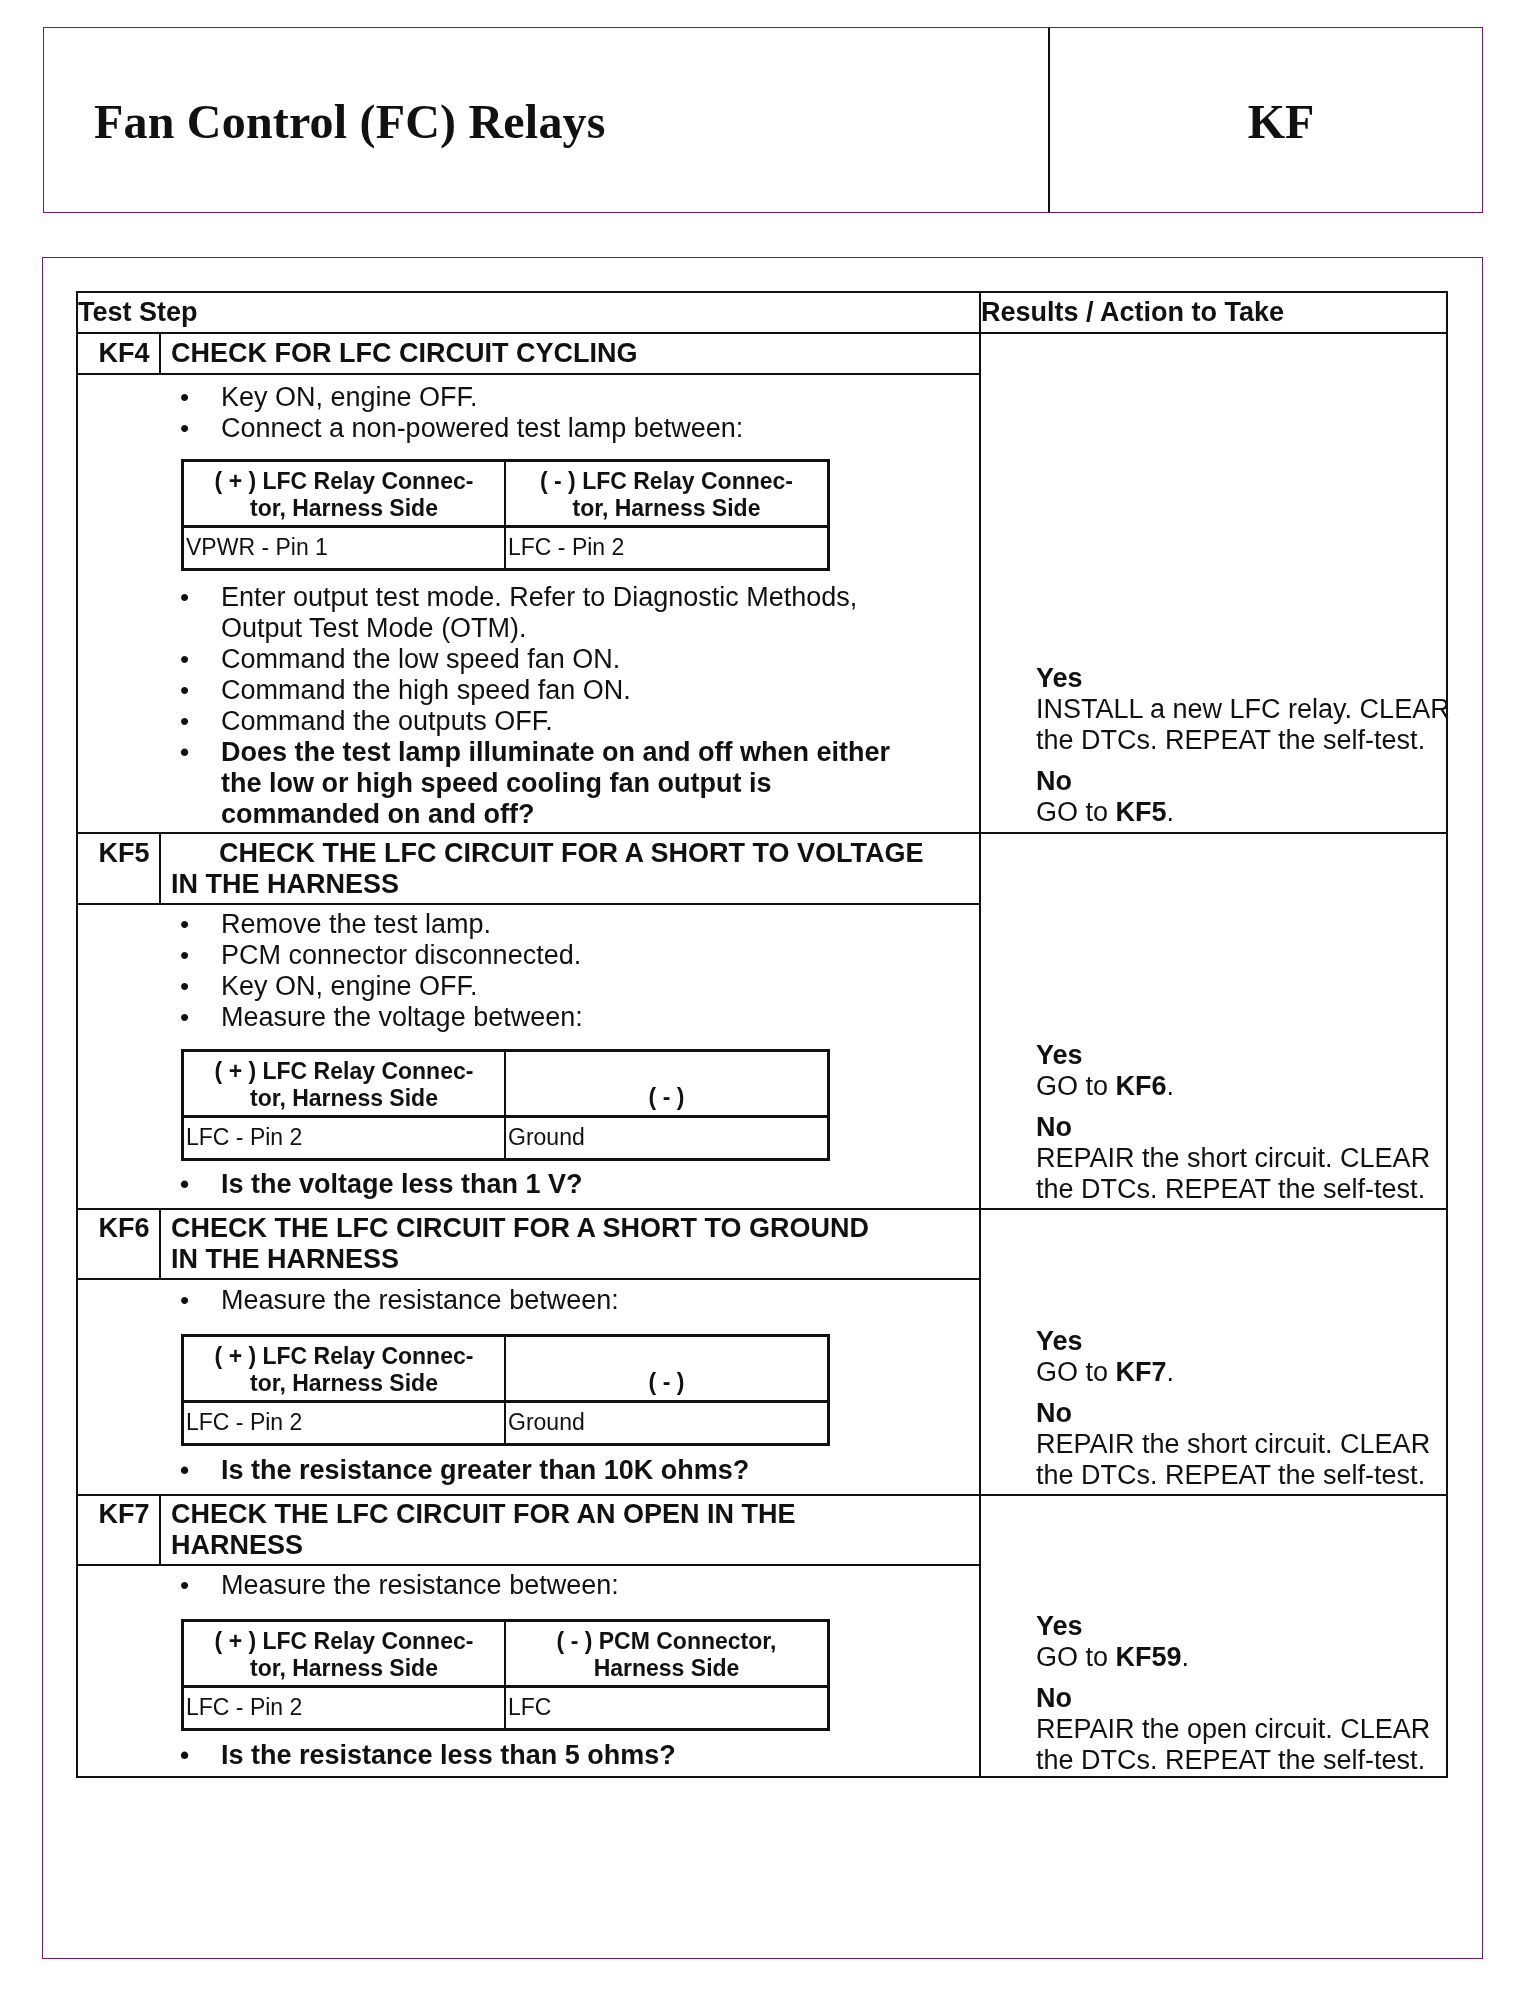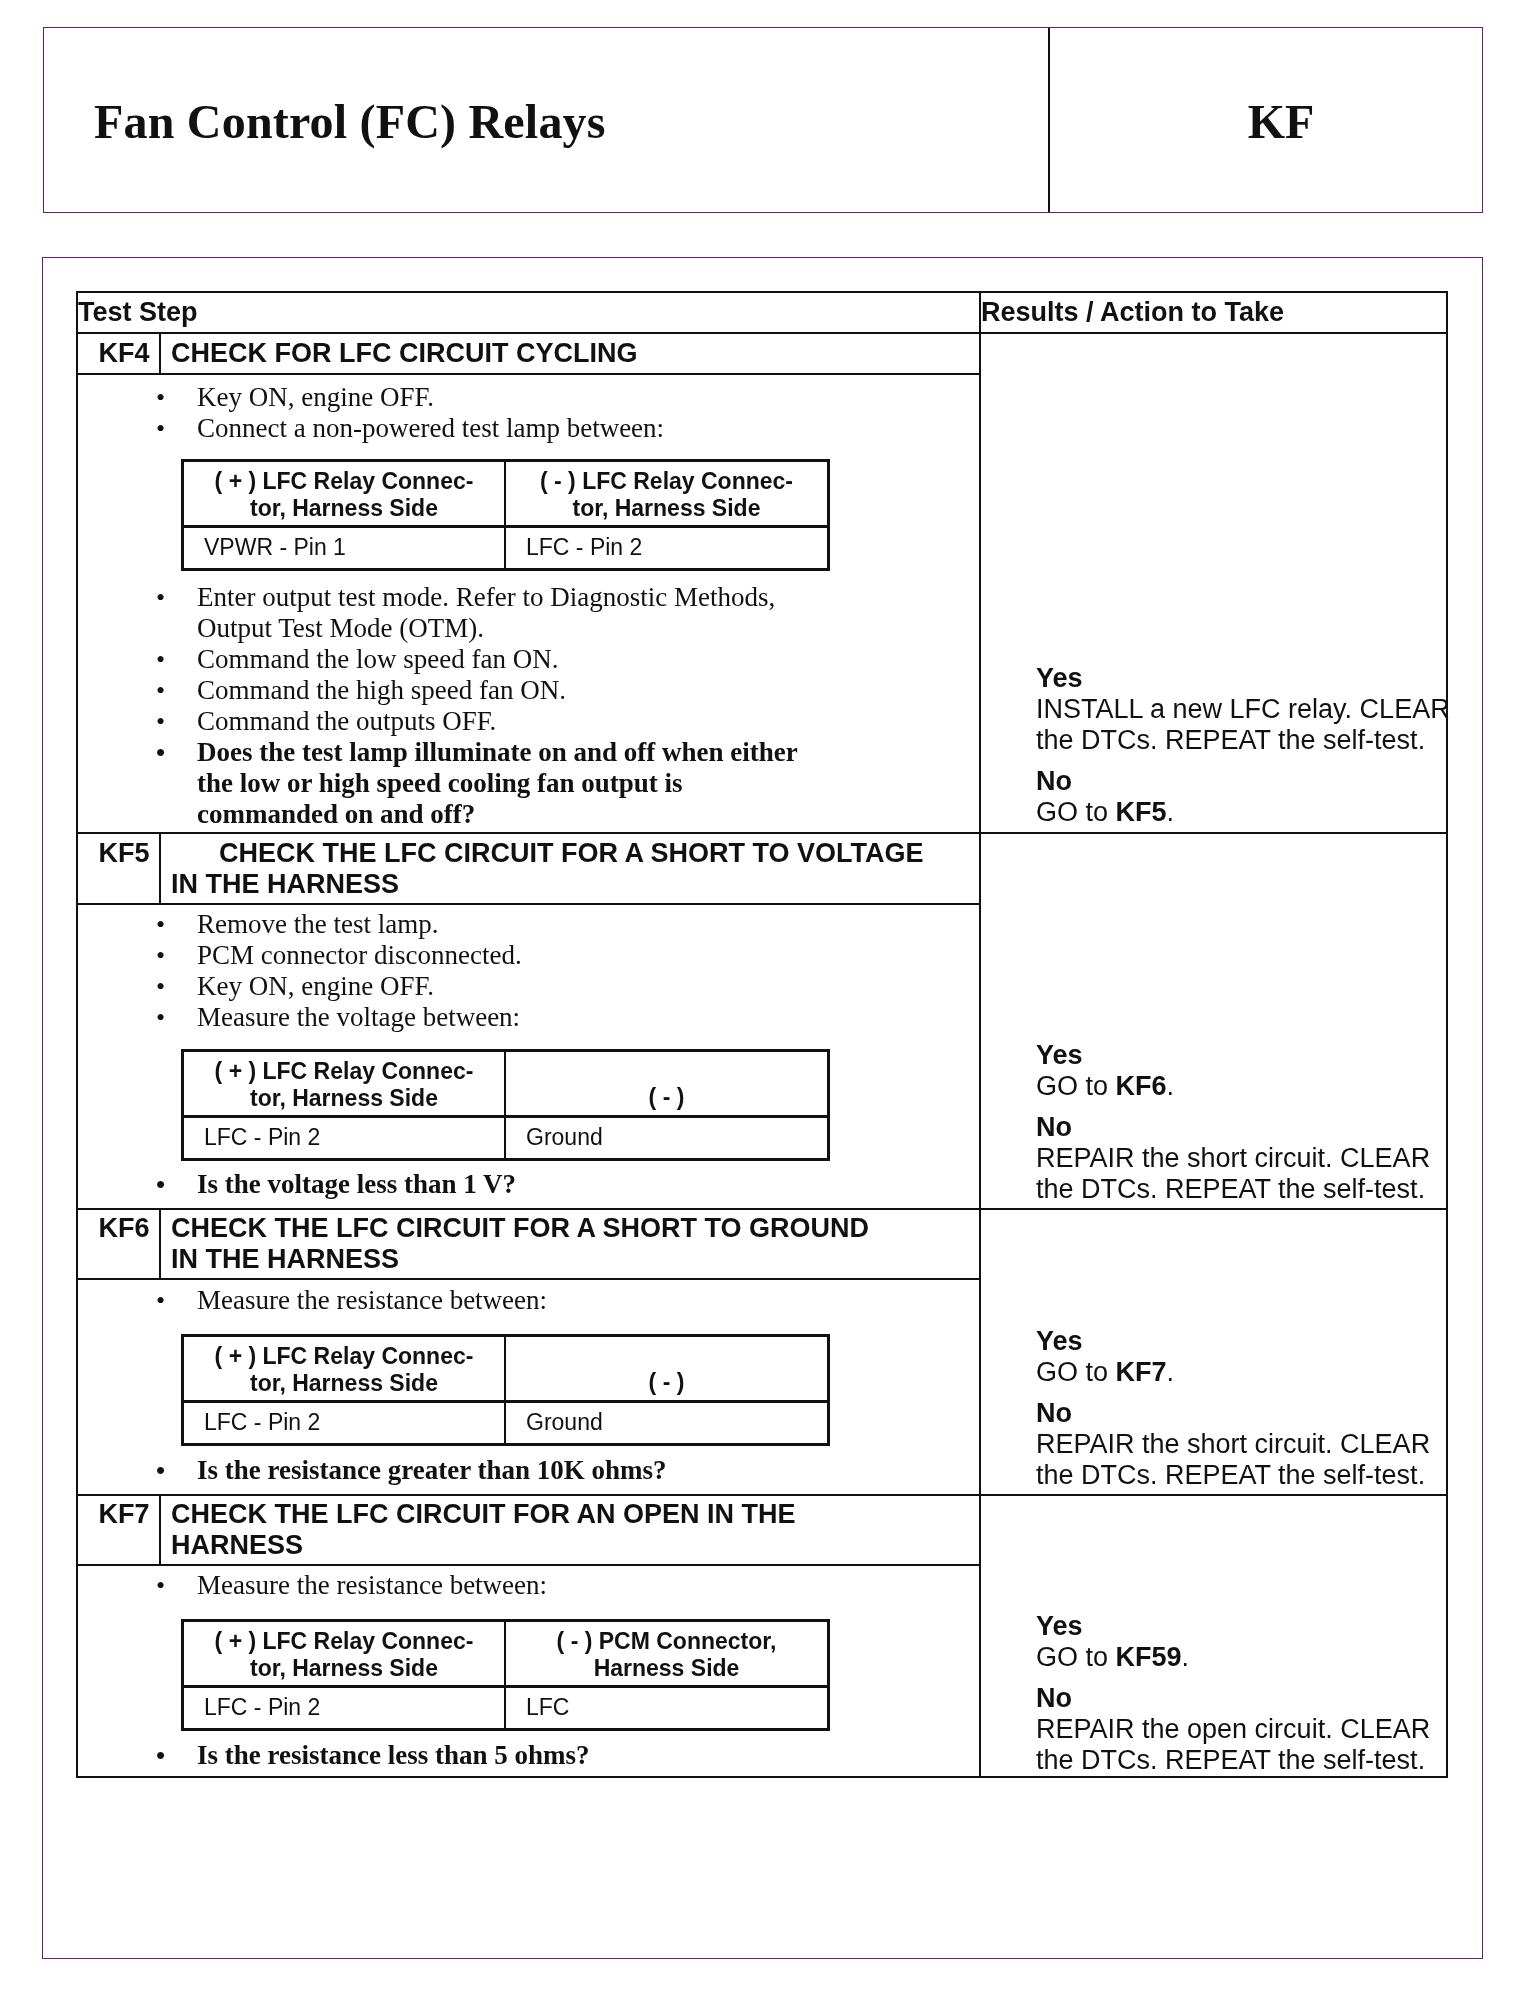--- a/index.html
+++ b/index.html
@@ -22,33 +22,33 @@
 
   
   .hl { position: absolute; height: 0; border-top: 2px solid #111; }
   .vl { position: absolute; width: 0; border-left: 2px solid #111; }
 
   .txt { position: absolute; font-size: 27px; line-height: 31px; white-space: nowrap; }
   .col-head { font-weight: bold; font-size: 27px; }
   .step-id { font-weight: bold; font-size: 27px; text-align: center; width: 94px; }
   .step-title { font-weight: bold; font-size: 27px; line-height: 31px; }
 
-  .bullet-list { position: absolute; left: 152px; width: 790px; list-style: none; font-family: Liberation Serif, serif; }
+  .bullet-list { position: absolute; left: 176px; width: 790px; list-style: none; }
   .bullet-list li { position: relative; padding-left: 45px; font-size: 27px; line-height: 31px; }
   .bullet-list li::before { content: "\2022"; position: absolute; left: 4px; top: 0; font-size: 26px; }
   .bullet-list li.q { font-weight: bold; }
 
   .sub-table { position: absolute; left: 181px; width: 649px; border: 3px solid #111; }
   .sub-table .sh { display: flex; border-bottom: 3px solid #111; height: 66px; }
   .sub-table .sr { display: flex; height: 40px; }
   .sub-table .c1 { width: 322px; border-right: 2px solid #111; }
   .sub-table .c2 { flex: 1; }
   .sub-table .sh div { font-weight: bold; font-size: 23px; line-height: 27px; text-align: center; padding-top: 6px; white-space: pre-line; }
   .sub-table .sh div.bottom { display: flex; align-items: flex-end; justify-content: center; padding-bottom: 4px; }
-  .sub-table .sr div { font-size: 23px; line-height: 38px; padding-left: 20px; }
+  .sub-table .sr div { font-size: 23px; line-height: 38px; padding-left: 2px; }
 
   .result { position: absolute; left: 1036px; width: 445px; font-size: 27px; line-height: 31px; }
   .result .lbl { font-weight: bold; }
   .result .gap { height: 10px; }
   .result b { font-weight: bold; }
 </style>
 </head>
 <body>
 
 <div class="box header-box">

